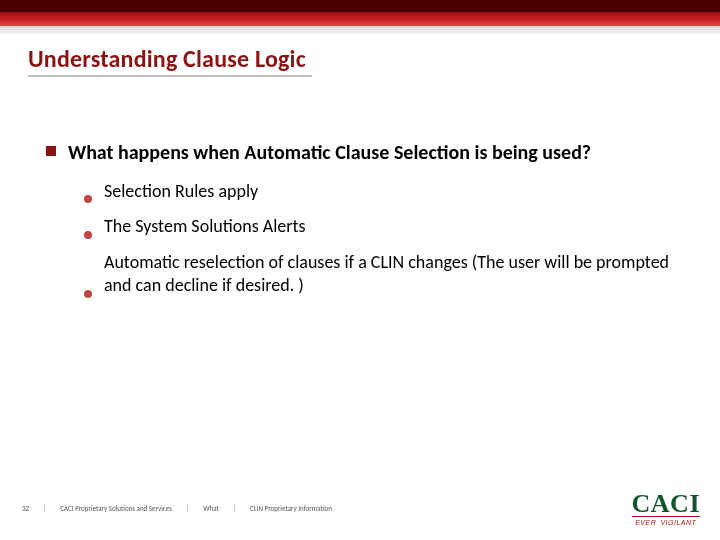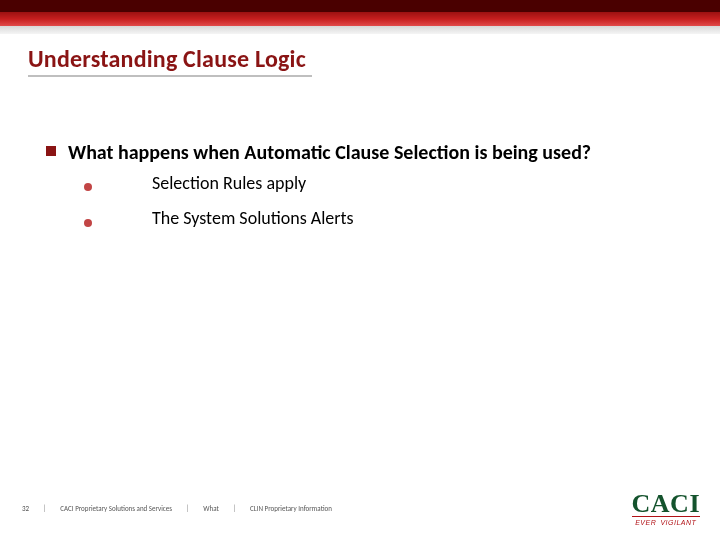--- a/index.html
+++ b/index.html
@@ -8,26 +8,26 @@
 
   .top-band { position: absolute; top: 0; left: 0; right: 0; height: 30px; }
   .top-dark { position: absolute; top: 0; left: 0; right: 0; height: 12px; background: #4a0000; }
   .top-red { position: absolute; top: 12px; left: 0; right: 0; height: 14px; background: linear-gradient(to bottom, #9c1111 0%, #c61f1f 50%, #e14a4a 100%); }
   .top-grey { position: absolute; top: 26px; left: 0; right: 0; height: 8px; background: linear-gradient(to bottom, #d8d8d8, #f5f5f5); }
 
   .title { position: absolute; top: 44px; left: 28px; font-size: 24px; font-weight: 700; color: #8a1414; border-bottom: 2px solid #bfbfbf; padding-bottom: 2px; padding-right: 6px; letter-spacing: 0.2px; }
 
   .content { position: absolute; top: 140px; left: 46px; right: 40px; }
 
-  .lvl1 { display: flex; margin-bottom: 8px; }
+  .lvl1 { display: flex; margin-bottom: 16px; }
   .sq { width: 10px; height: 10px; background: #8a1414; margin-top: 6px; margin-right: 12px; flex: 0 0 auto; }
   .lvl1-text { font-size: 20px; font-weight: 700; line-height: 1.2; }
 
   .lvl2-list { margin-left: 38px; }
-  .lvl2 { display: flex; align-items: center; margin-bottom: 12px; gap: 48px; }
+  .lvl2 { display: flex; align-items: flex-end; margin-bottom: 12px; }
   .dot { width: 8px; height: 8px; border-radius: 50%; background: #c24545; margin-top: 7px; margin-right: 12px; flex: 0 0 auto; }
   .lvl2-text { font-size: 18px; font-weight: 400; line-height: 1.3; }
 
   .footer { position: absolute; left: 22px; right: 20px; bottom: 14px; display: flex; align-items: center; justify-content: space-between; }
   .foot-left { display: flex; align-items: center; gap: 14px; font-size: 7px; color: #555; }
   .foot-left .sep { color: #888; }
 
   .logo { text-align: center; }
   .logo-main { font-family: 'Times New Roman', serif; font-weight: 700; font-size: 26px; color: #14532d; letter-spacing: 0.5px; line-height: 0.9; border-bottom: 1.5px solid #b11116; padding-bottom: 1px; }
   .logo-sub { font-family: Arial, sans-serif; font-style: italic; font-size: 7px; color: #b11116; letter-spacing: 2.2px; margin-top: 2px; }
@@ -53,20 +53,24 @@
     </div>
     <div class="lvl2-list">
       <div class="lvl2">
         <span class="dot"></span>
         <span class="lvl2-text">Selection Rules apply</span>
       </div>
       <div class="lvl2">
         <span class="dot"></span>
         <span class="lvl2-text">The System Solutions Alerts</span>
       </div>
+      <div class="lvl2">
+        <span class="dot"></span>
+        <span class="lvl2-text">Automatic reselection of clauses if a CLIN changes (The user will be prompted and can decline if desired. )</span>
+      </div>
     </div>
   </div>
 
   <div class="footer">
     <div class="foot-left">
       <span>32</span>
       <span class="sep">|</span>
       <span>CACI Proprietary Solutions and Services</span>
       <span class="sep">|</span>
       <span>What</span>

